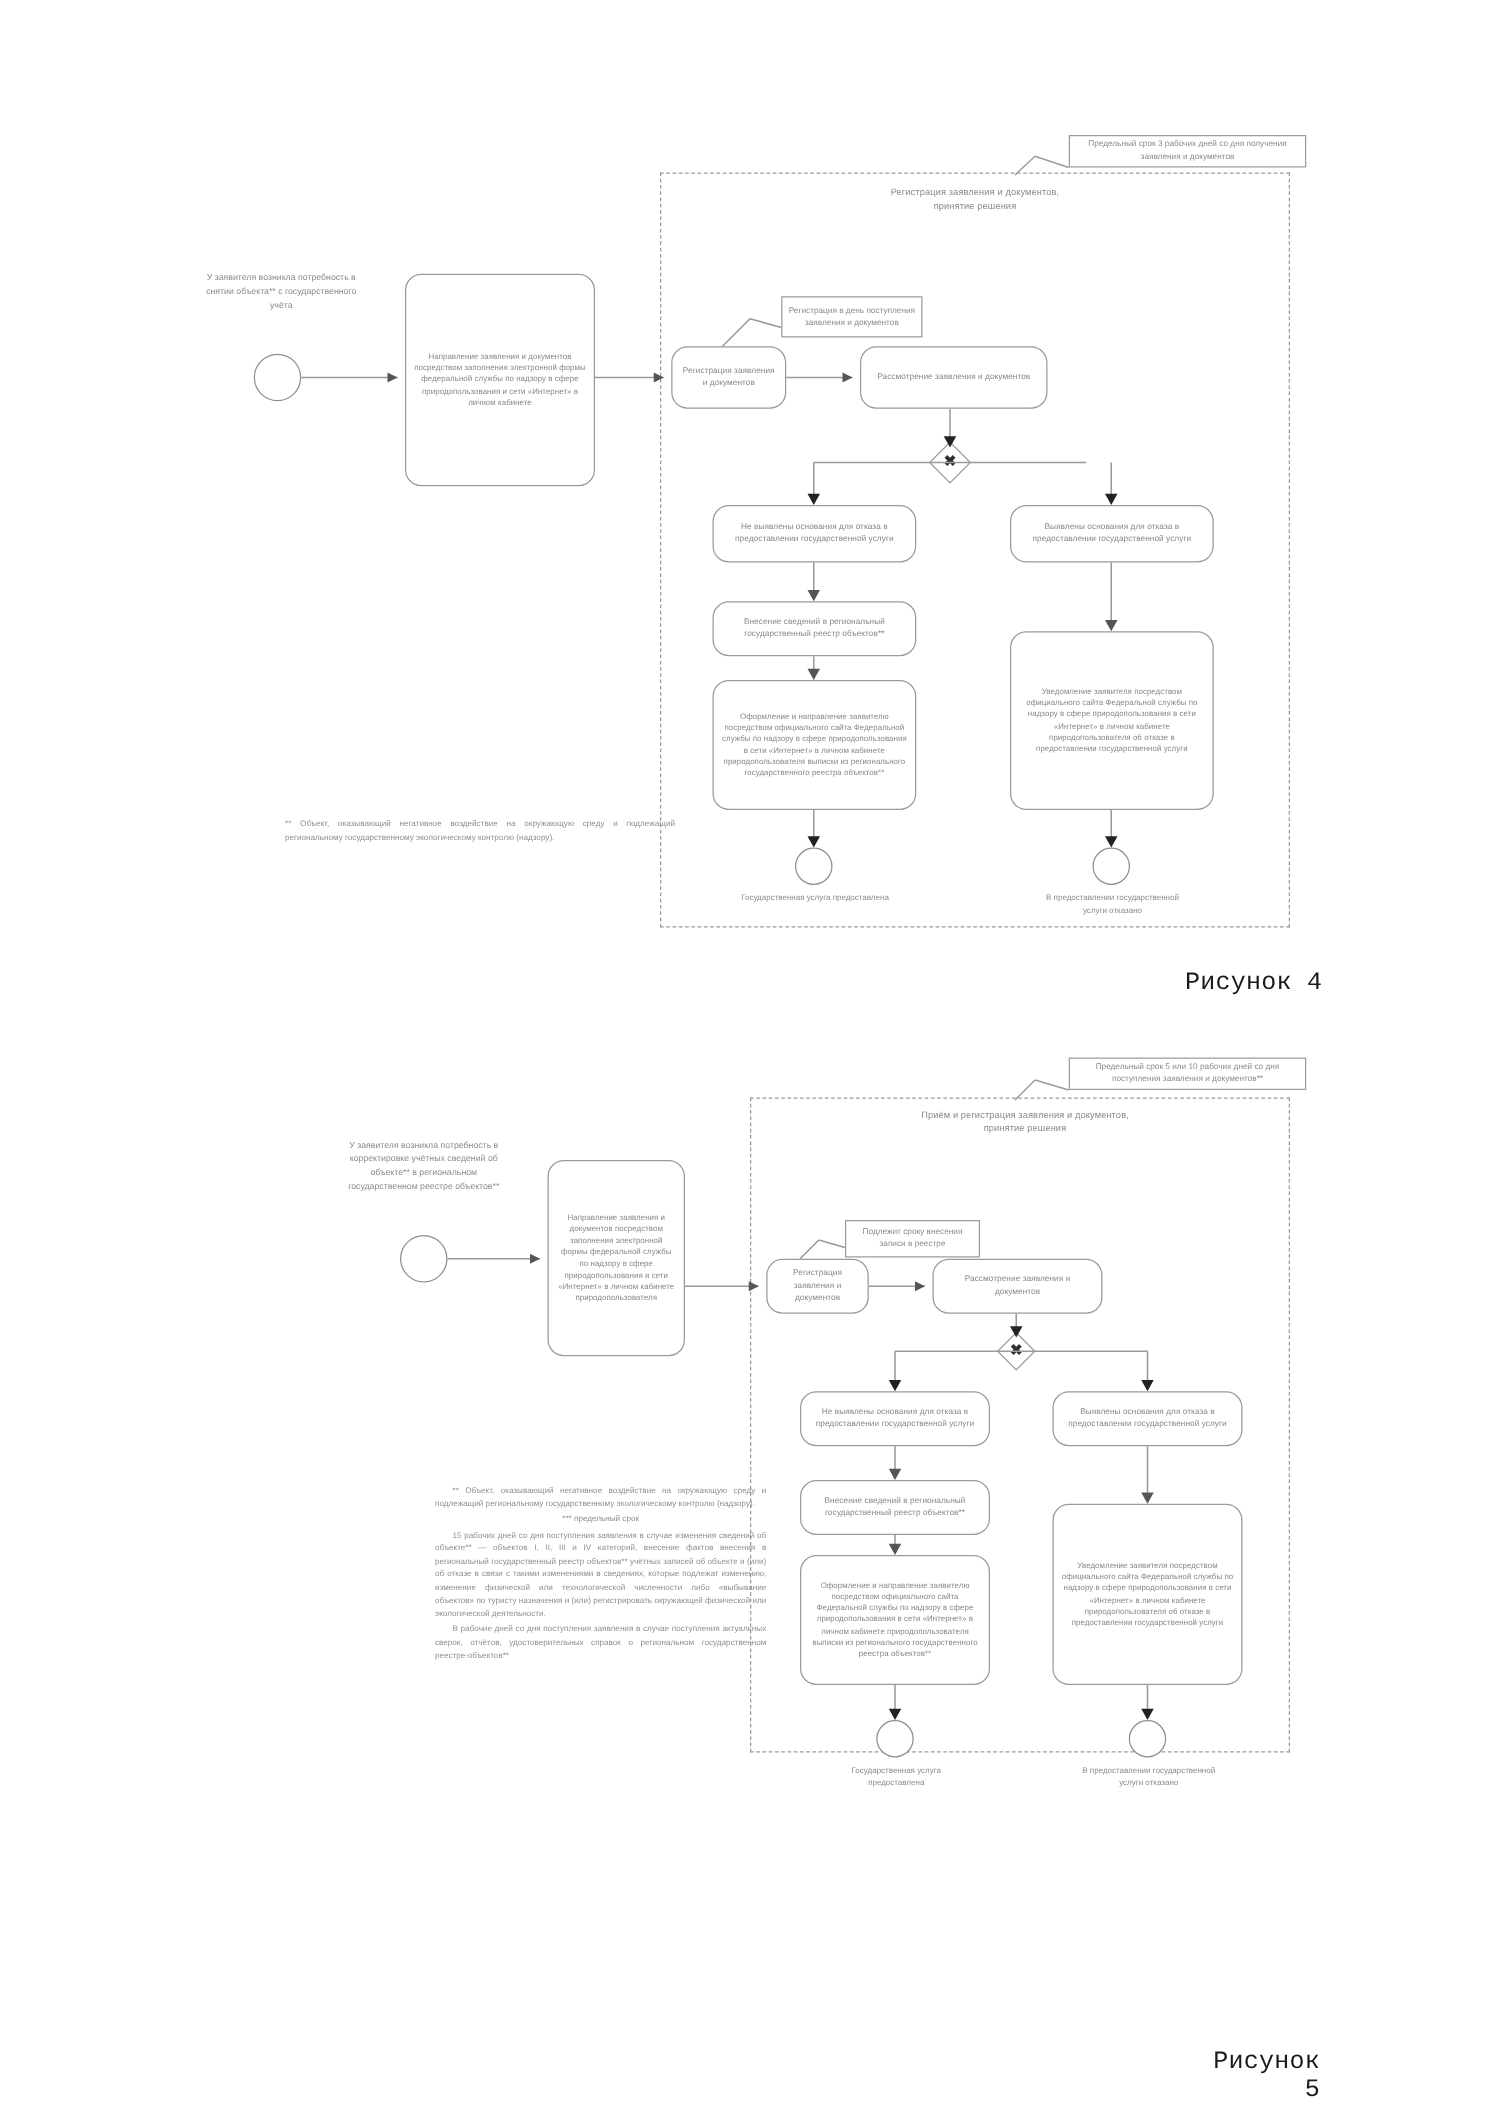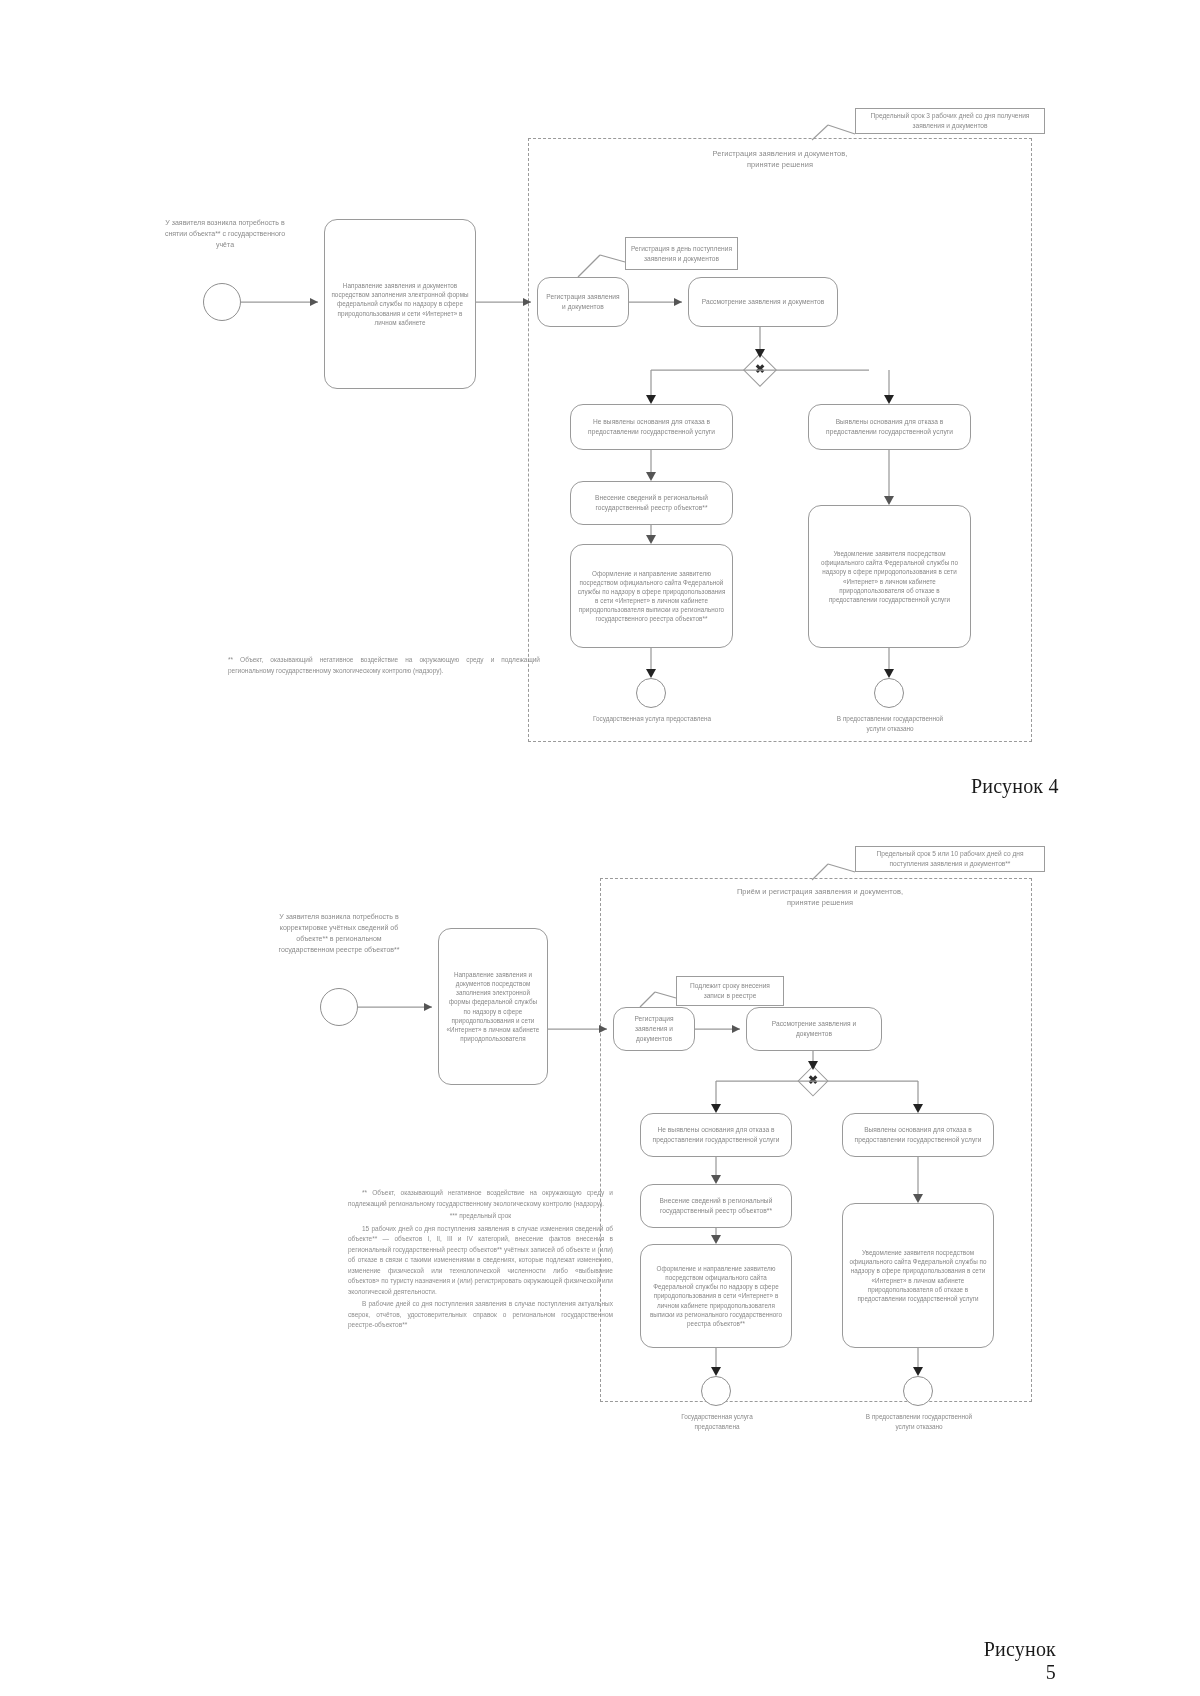--- a/index.html
+++ b/index.html
@@ -111,23 +111,22 @@
     text-align:justify;
   }
   .footnote p{margin:0 0 2px 0;}
   .footnote .ind{text-indent:14px;}
   .footnote .center{text-align:center;text-indent:0;}
 
   .caption{
     position:absolute;
     font-size:20px;
     color:#1a1a1a;
-    font-family:Liberation Serif, serif;
+    font-family:Liberation Mono, monospace;
     letter-spacing:.2px;
-    margin-left:23px;
   }
 
   .sidelabel{
     position:absolute;
     text-align:center;
     font-size:7px;
     line-height:1.55;
     color:#8a8a8a;
   }
 </style>

